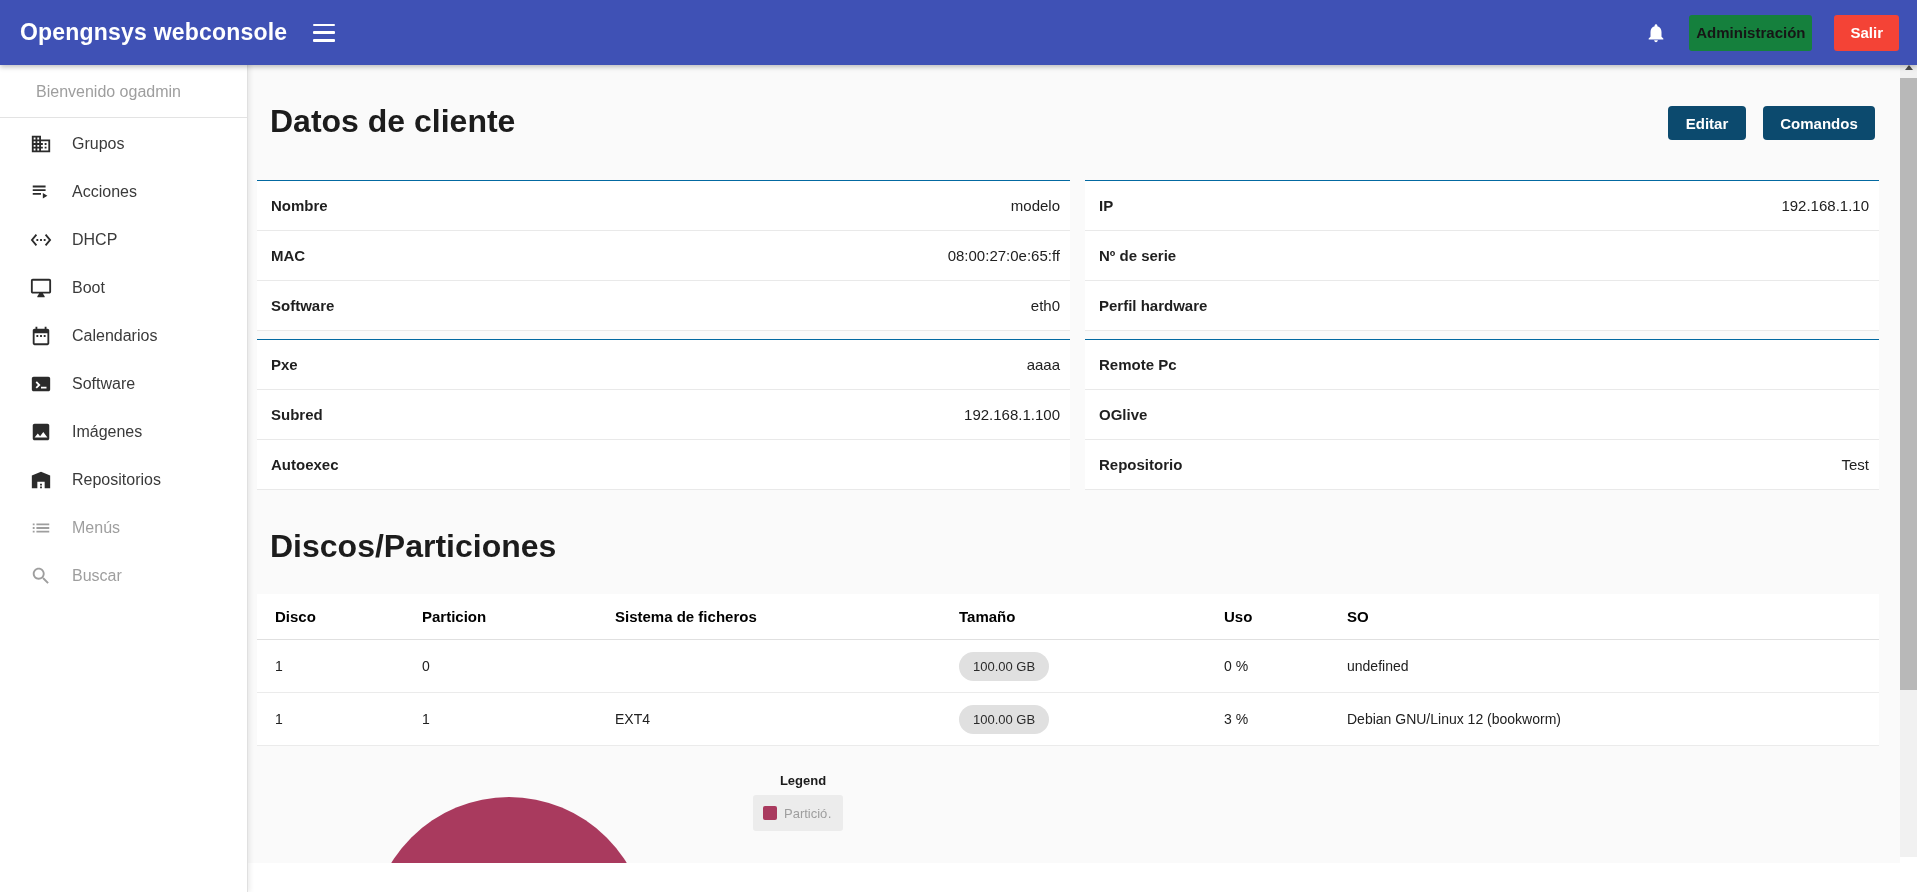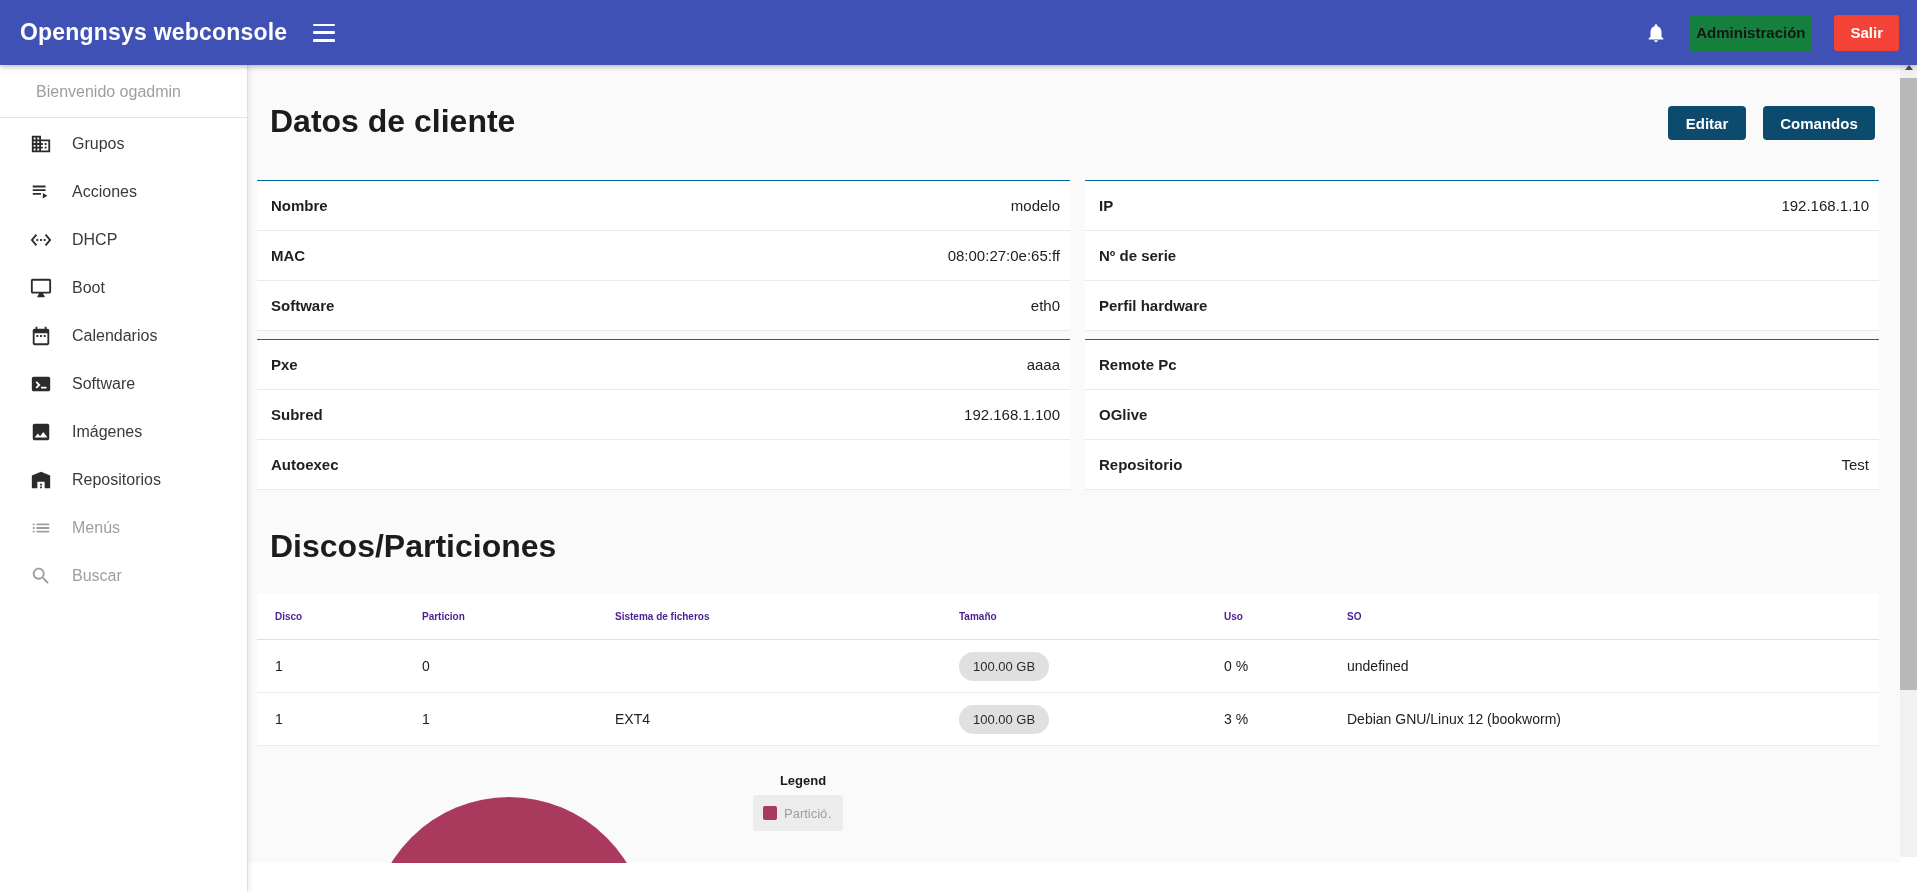--- a/index.html
+++ b/index.html
@@ -49,21 +49,21 @@
   .frow { height:50px; background:#ffffff; border-bottom:1px solid #e9e9e9;
           display:flex; align-items:center; padding:0 10px 0 14px; }
   .flabel { font-size:15px; font-weight:700; color:#1f1f1f; }
   .fvalue { margin-left:auto; font-size:15px; color:#212121; }
 
   
   .ptable { position:absolute; left:9px; top:535px; width:1622px; background:#ffffff; }
   .trow { display:grid; grid-template-columns:147px 193px 344px 265px 123px 1fr;
           align-items:center; padding-left:18px; }
   .thead { height:46px; border-bottom:1px solid #e0e0e0; }
-  .thead > div { font-size:10px; font-weight:700; color:#4c1d95; }
+  .thead > div { font-size:15px; font-weight:700; color:#000000; }
   .tbody-row { height:53px; border-bottom:1px solid #ebebeb; font-size:14px; color:#212121; }
   .chip { display:inline-block; background:#e0e0e0; border-radius:16px; padding:8px 14px;
           font-size:13px; color:#2a2a2a; line-height:1; }
 
   
   .chart-area { position:absolute; left:0; top:696px; width:1652px; height:108px;
                 overflow:hidden; background:#fafafa; z-index:2; }
   .pie { position:absolute; left:123px; top:42px; width:276px; height:276px; border-radius:50%; }
   .legend { position:absolute; left:505px; top:18px; width:100px; text-align:center; }
   .legend-title { font-size:13px; font-weight:700; color:#1b1b1b; }

